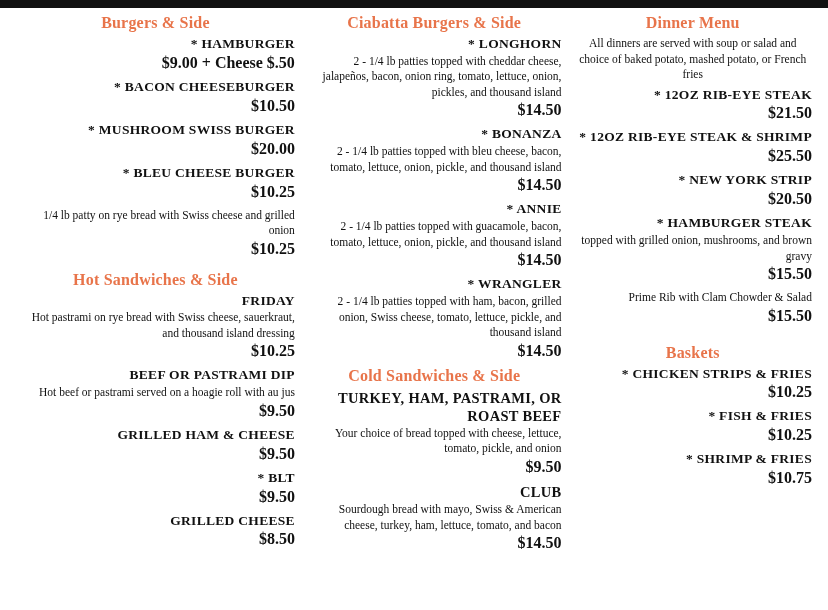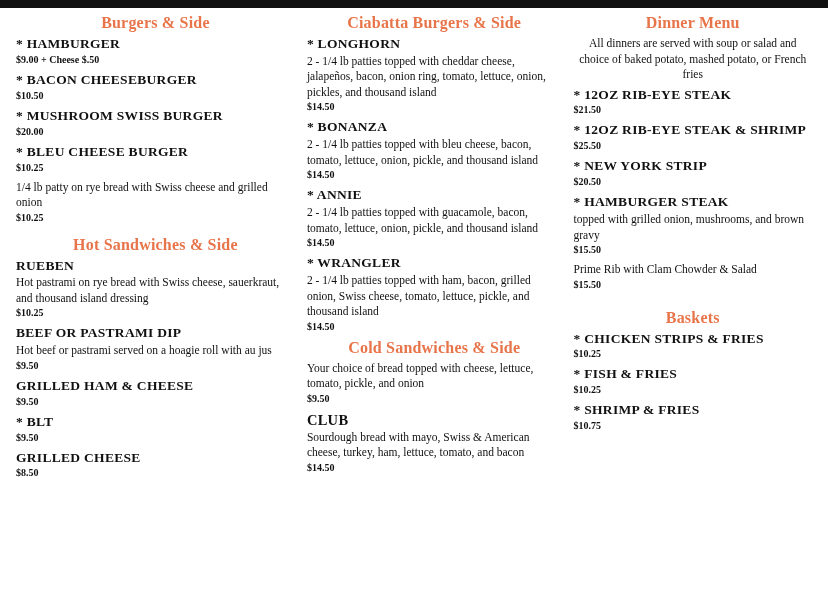--- a/index.html
+++ b/index.html
@@ -38,40 +38,40 @@
   .section-title {
     color: #e8744a;
     font-family: "Liberation Serif", serif;
     font-weight: bold;
     font-size: 16px;
     text-align: center;
     margin: 2px 0 4px 0;
     letter-spacing: 0.2px;
   }
   .item {
-    text-align: left;
+    text-align: right;
     margin-bottom: 7px;
   }
   .item-name {
     font-weight: bold;
     font-size: 13.5px;
     letter-spacing: 0.3px;
     line-height: 1.25;
   }
   .item-name.lg {
     font-size: 14.5px;
   }
   .item-desc {
     font-size: 11.5px;
     line-height: 1.35;
     margin-top: 1px;
   }
   .item-price {
     font-weight: bold;
-    font-size: 10px;
+    font-size: 16px;
     margin-top: 1px;
   }
   .note {
     text-align: center;
     font-size: 11.5px;
     line-height: 1.35;
     margin-bottom: 4px;
   }
   .spacer-sm { height: 4px; }
   .spacer-md { height: 10px; }
@@ -113,21 +113,21 @@
         <div class="item-price">$10.25</div>
       </div>
     </div>
 
     <div class="spacer-sm"></div>
 
     <div>
       <div class="section-title">Hot Sandwiches &amp; Side</div>
 
       <div class="item">
-        <div class="item-name">RUEBEN</div>
+        <div class="item-name">FRIDAY</div>
         <div class="item-desc">Hot pastrami on rye bread with Swiss cheese, sauerkraut, and thousand island dressing</div>
         <div class="item-price">$10.25</div>
       </div>
 
       <div class="item">
         <div class="item-name">BEEF OR PASTRAMI DIP</div>
         <div class="item-desc">Hot beef or pastrami served on a hoagie roll with au jus</div>
         <div class="item-price">$9.50</div>
       </div>
 
@@ -176,20 +176,21 @@
         <div class="item-name">* WRANGLER</div>
         <div class="item-desc">2 - 1/4 lb patties topped with ham, bacon, grilled onion, Swiss cheese, tomato, lettuce, pickle, and thousand island</div>
         <div class="item-price">$14.50</div>
       </div>
     </div>
 
     <div>
       <div class="section-title">Cold Sandwiches &amp; Side</div>
 
       <div class="item">
+        <div class="item-name lg">TURKEY, HAM, PASTRAMI, OR ROAST BEEF</div>
         <div class="item-desc">Your choice of bread topped with cheese, lettuce, tomato, pickle, and onion</div>
         <div class="item-price">$9.50</div>
       </div>
 
       <div class="item">
         <div class="item-name lg">CLUB</div>
         <div class="item-desc">Sourdough bread with mayo, Swiss &amp; American cheese, turkey, ham, lettuce, tomato, and bacon</div>
         <div class="item-price">$14.50</div>
       </div>
     </div>

